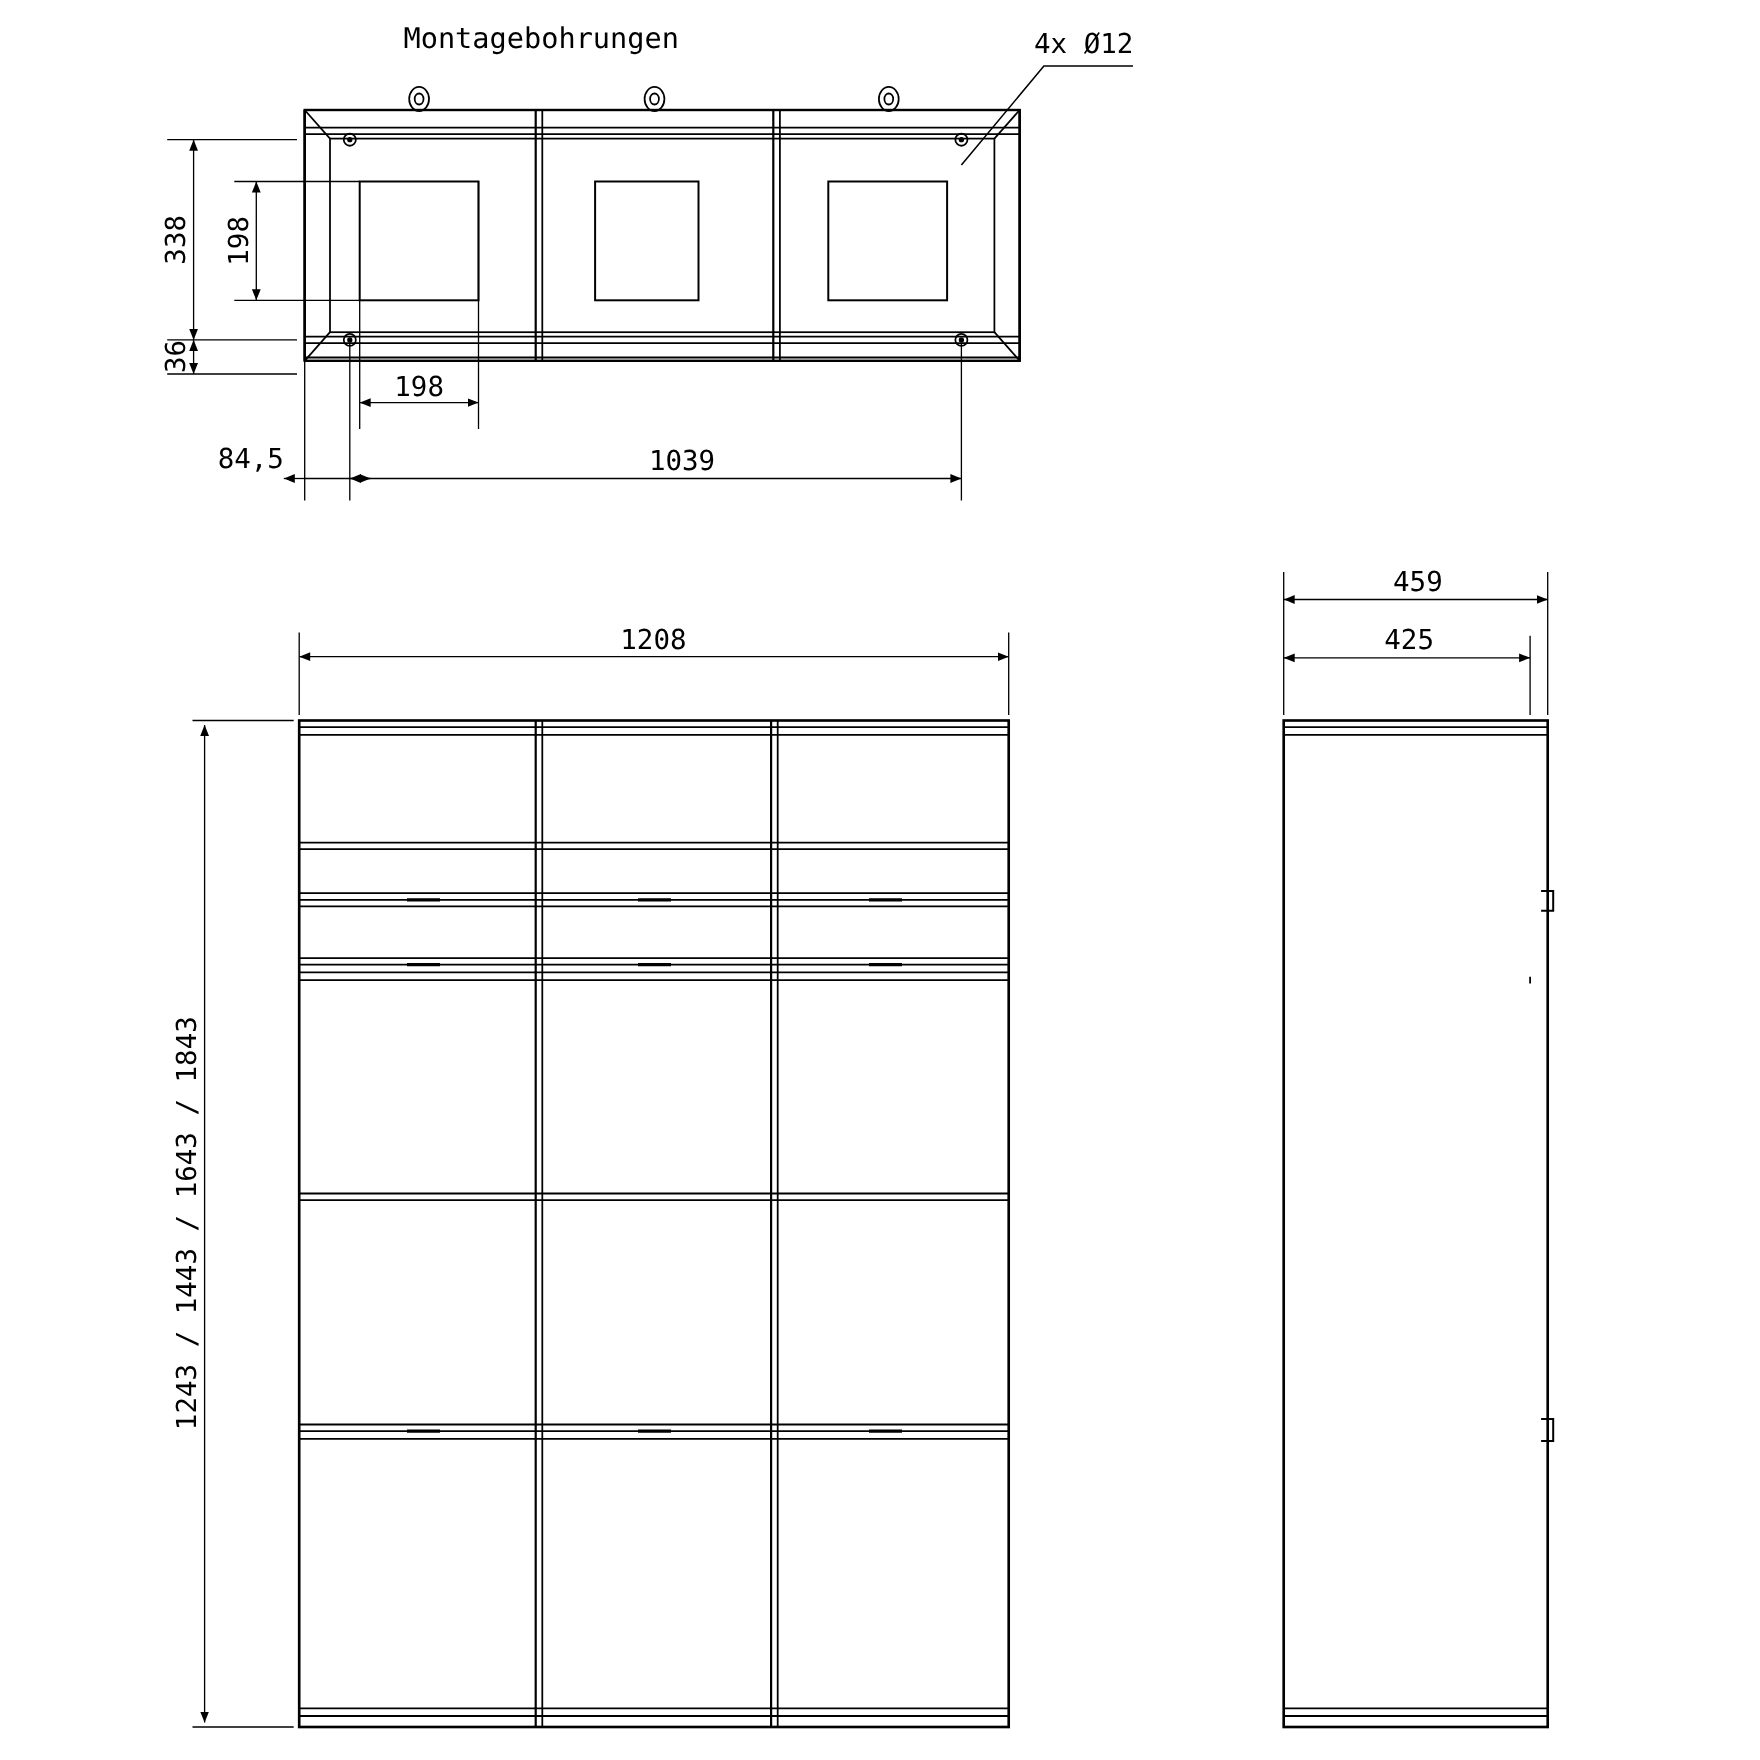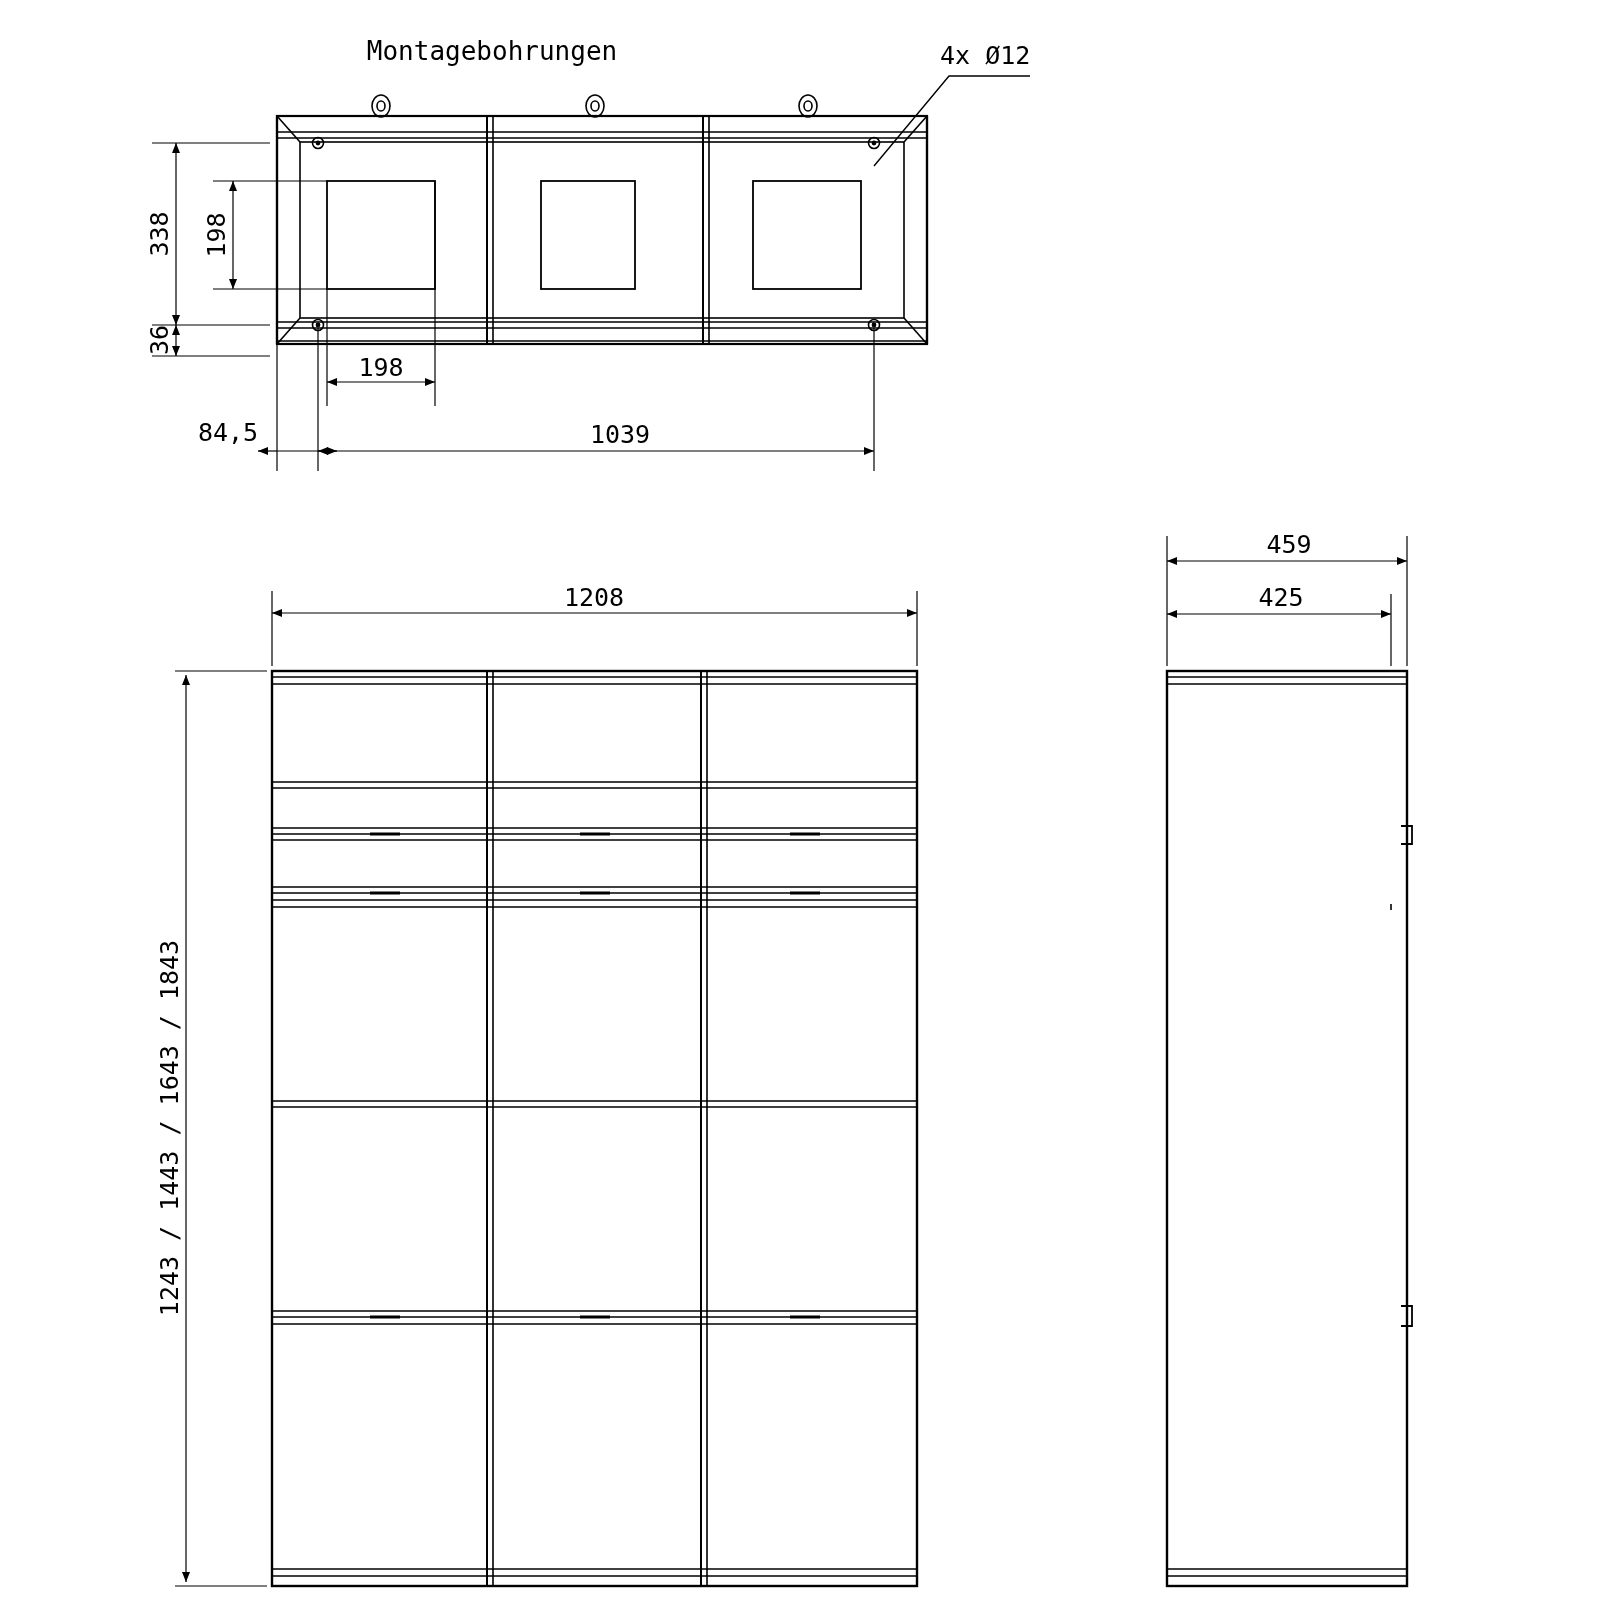--- a/index.html
+++ b/index.html
@@ -1,17 +1,17 @@
 <!DOCTYPE html>
 <html><head>
 <meta charset="utf-8">
 <style>
   html,body{margin:0;padding:0;background:#ffffff;}
   body{width:1600px;height:1600px;position:relative;font-family:"DejaVu Sans Mono",monospace;color:#000;}
-  #stage{position:absolute;left:0;top:16px;width:1600px;height:1272px;}
+  #stage{position:absolute;left:0;top:0;width:1600px;height:1272px;}
   svg{display:block;}
   .lbl{font-family:"DejaVu Sans Mono",monospace;font-size:25px;fill:#000;}
   .title{font-family:"DejaVu Sans Mono",monospace;font-size:26px;fill:#000;}
 </style>
 </head>
 <body>
 
 <div id="stage">
 <svg width="1600" height="1600" viewBox="0 0 1600 1600" xmlns="http://www.w3.org/2000/svg">
 

